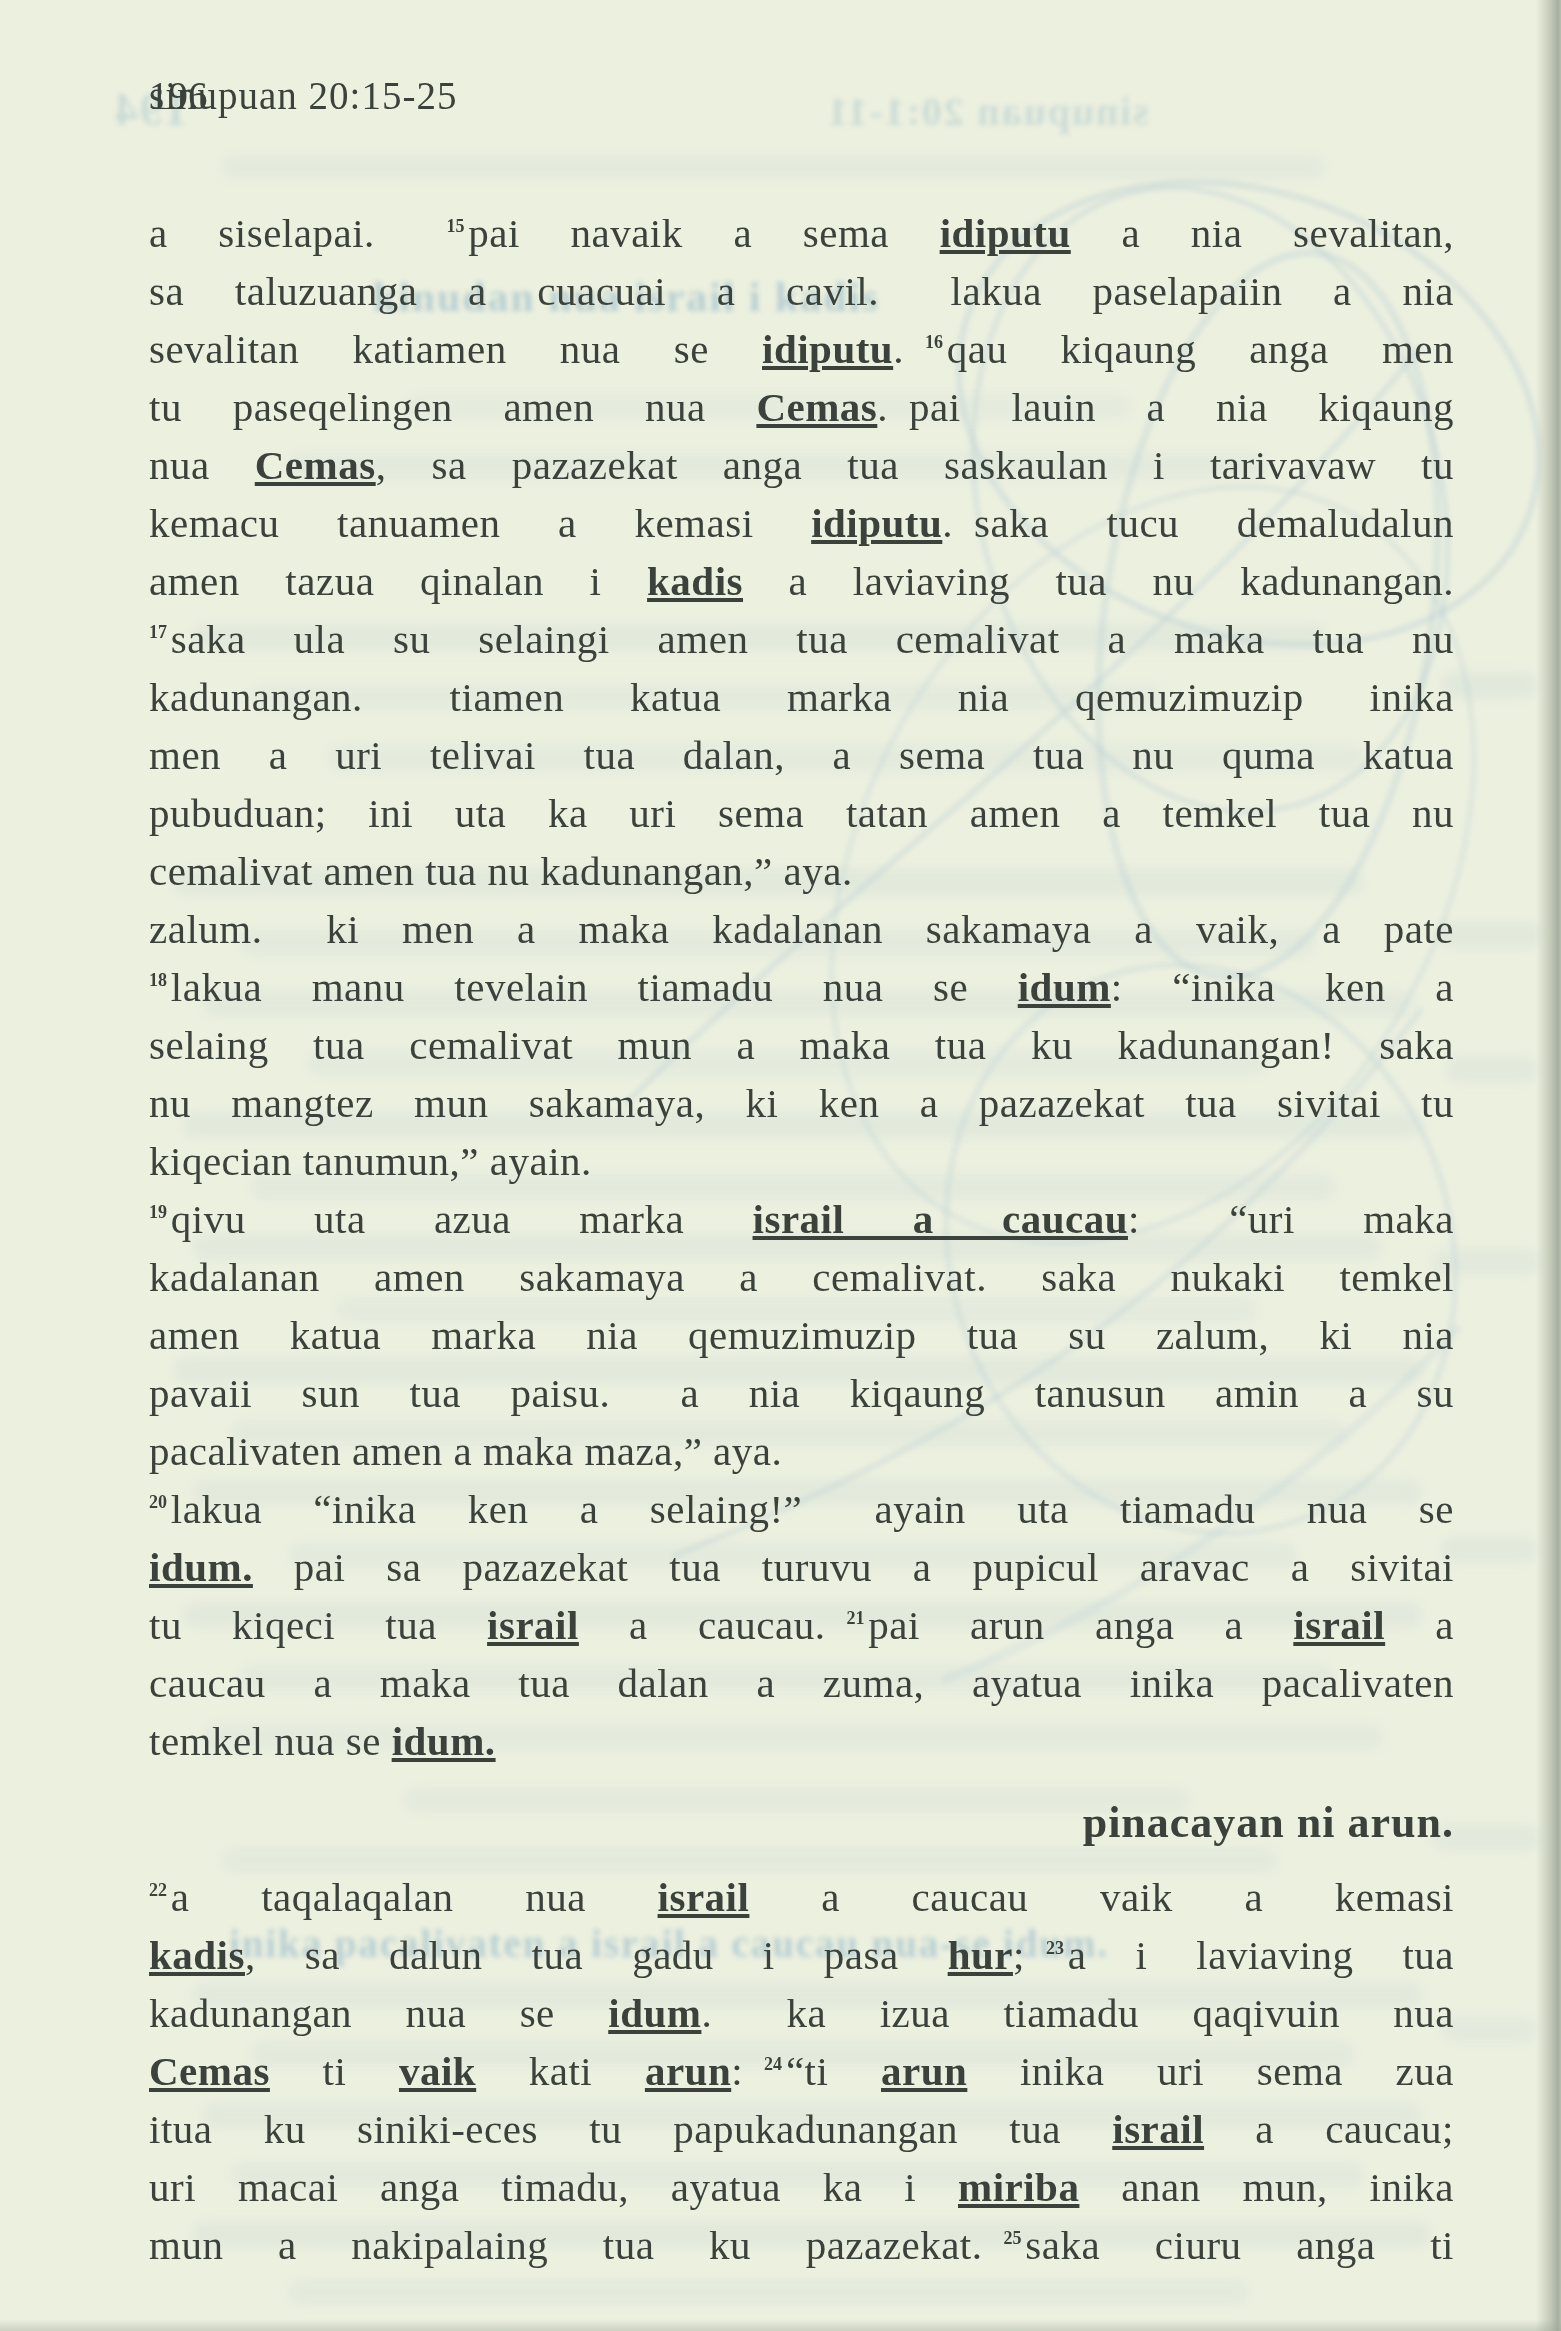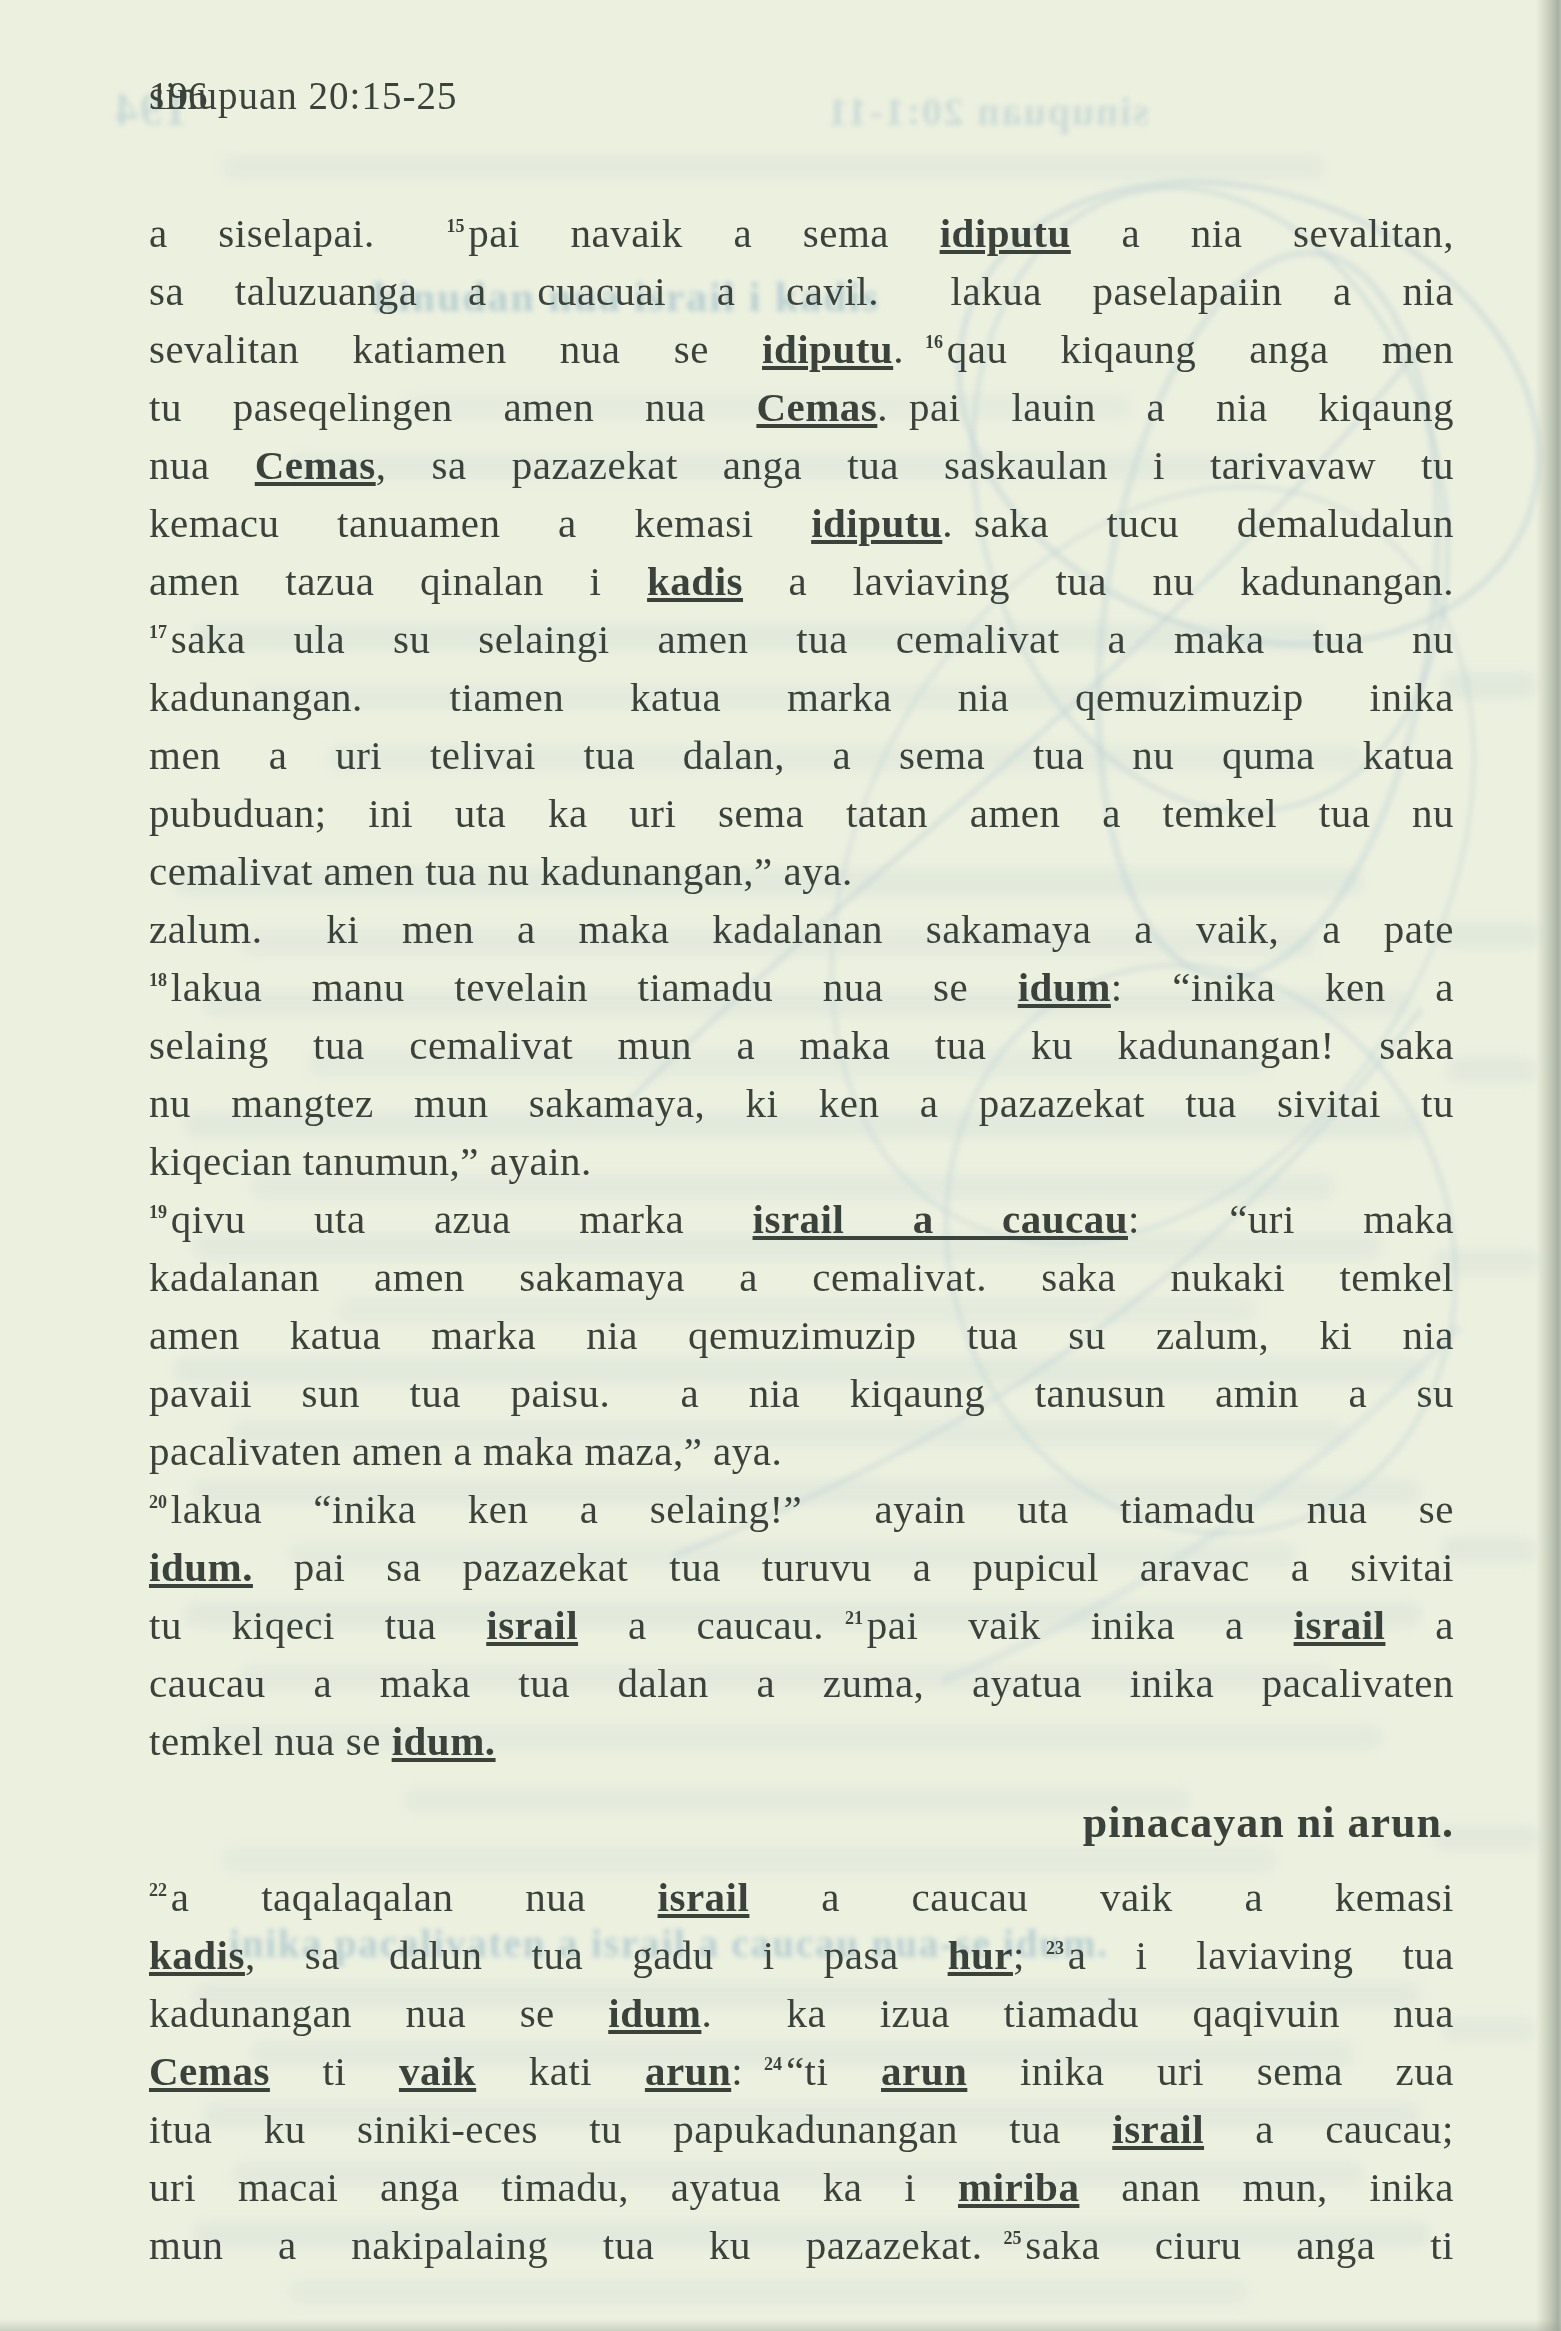--- a/index.html
+++ b/index.html
@@ -174,21 +174,21 @@
         <div>
           <div class="line"><sup class="verse">19</sup><span>qivu uta azua marka </span><span class="bold">israil a caucau</span><span>:  “uri maka</span></div>
           <div class="line"><span>kadalanan amen sakamaya a cemalivat. saka nukaki temkel</span></div>
           <div class="line"><span>amen katua marka nia qemuzimuzip tua su zalum, ki nia</span></div>
           <div class="line"><span>pavaii sun tua paisu.  a nia kiqaung tanusun amin a su</span></div>
           <div class="line para-end"><span>pacalivaten amen a maka maza,” aya.</span></div>
         </div>
         <div>
           <div class="line"><sup class="verse">20</sup><span>lakua “inika ken a selaing!”  ayain uta tiamadu nua se</span></div>
           <div class="line"><span class="bold">idum.</span><span> pai sa pazazekat tua turuvu a pupicul aravac a sivitai</span></div>
-          <div class="line"><span>tu kiqeci tua </span><span class="bold">israil</span><span> a caucau. </span><sup class="verse">21</sup><span>pai vaik inika a </span><span class="bold">israil</span><span> a</span></div>
+          <div class="line"><span>tu kiqeci tua </span><span class="bold">israil</span><span> a caucau. </span><sup class="verse">21</sup><span>pai arun anga a </span><span class="bold">israil</span><span> a</span></div>
           <div class="line"><span>caucau a maka tua dalan a zuma, ayatua inika pacalivaten</span></div>
           <div class="line para-end"><span>temkel nua se </span><span class="bold">idum.</span></div>
         </div>
       </div>
 
     <h2 id="section-heading">pinacayan ni arun.</h2>
 
     <div id="body2">
         <div>
           <div class="line"><sup class="verse">22</sup><span>a taqalaqalan nua </span><span class="bold">israil</span><span> a caucau vaik a kemasi</span></div>

